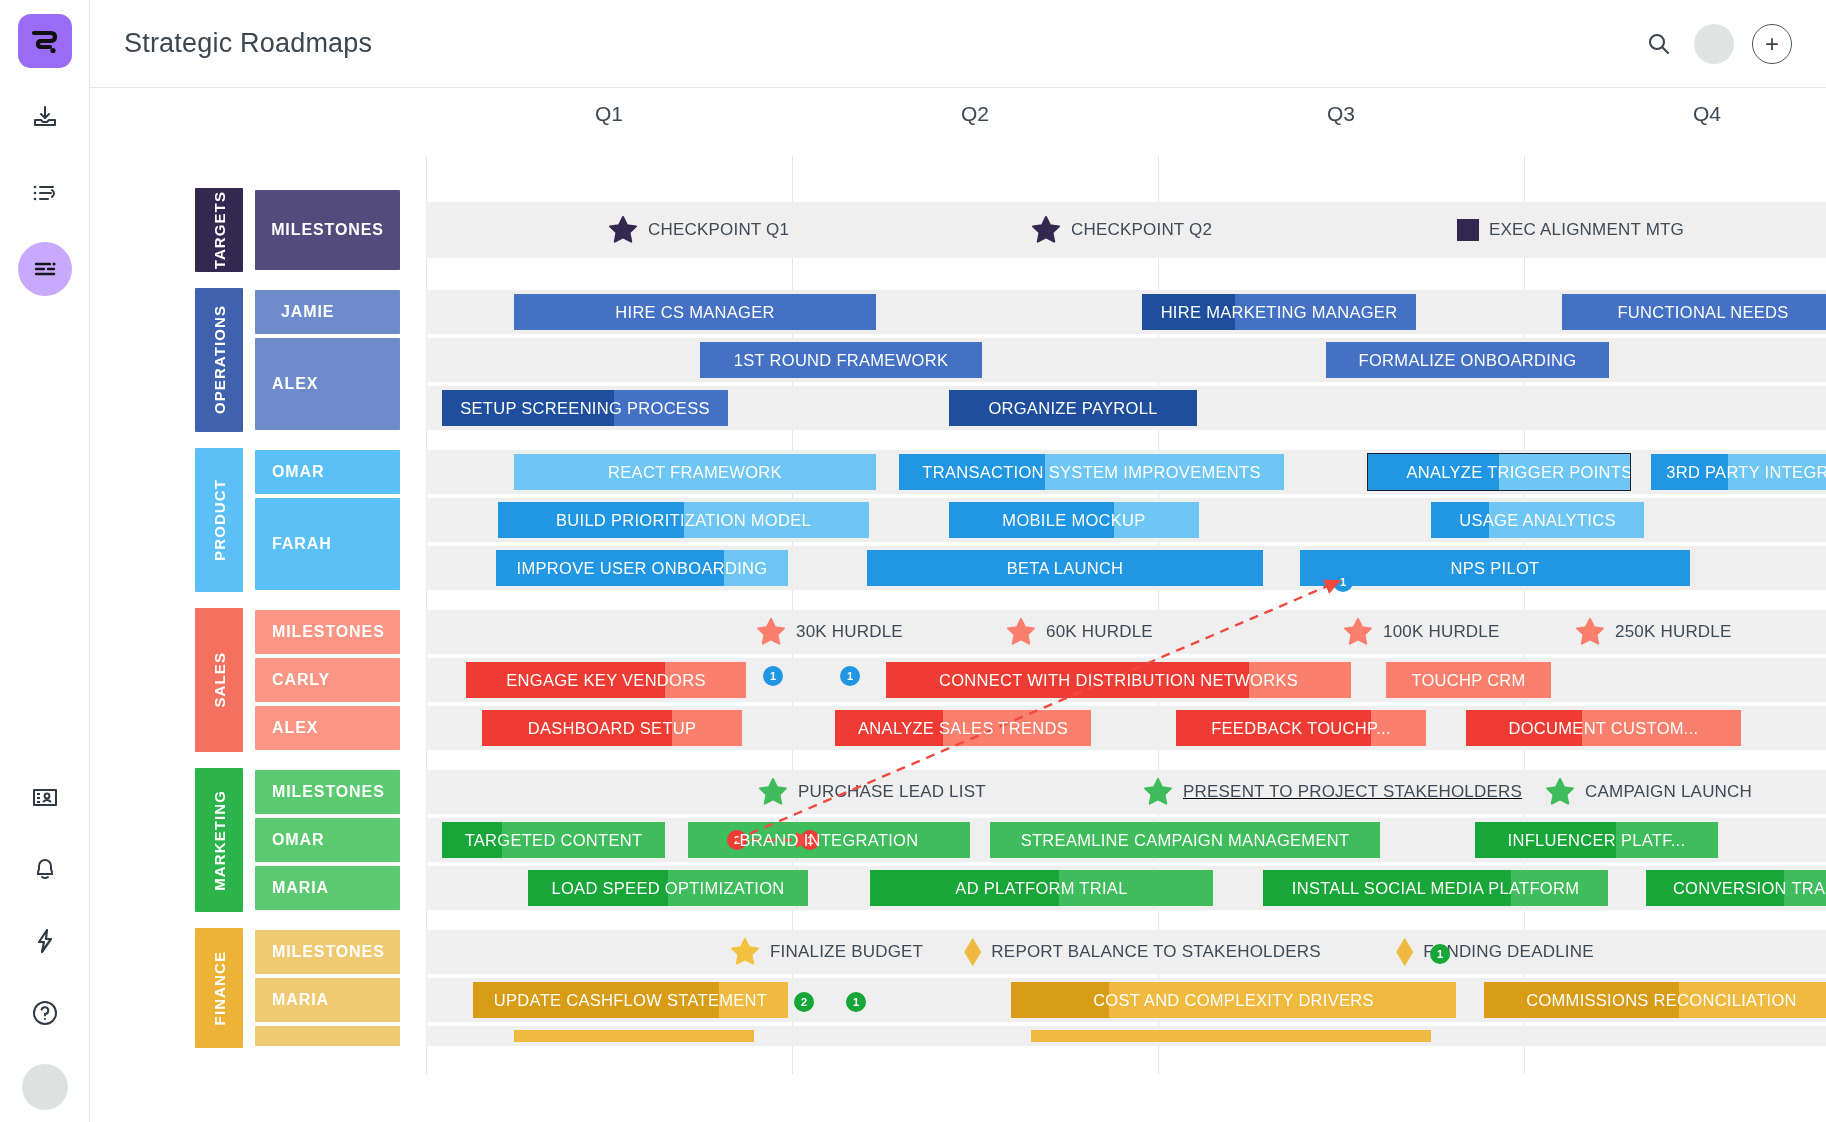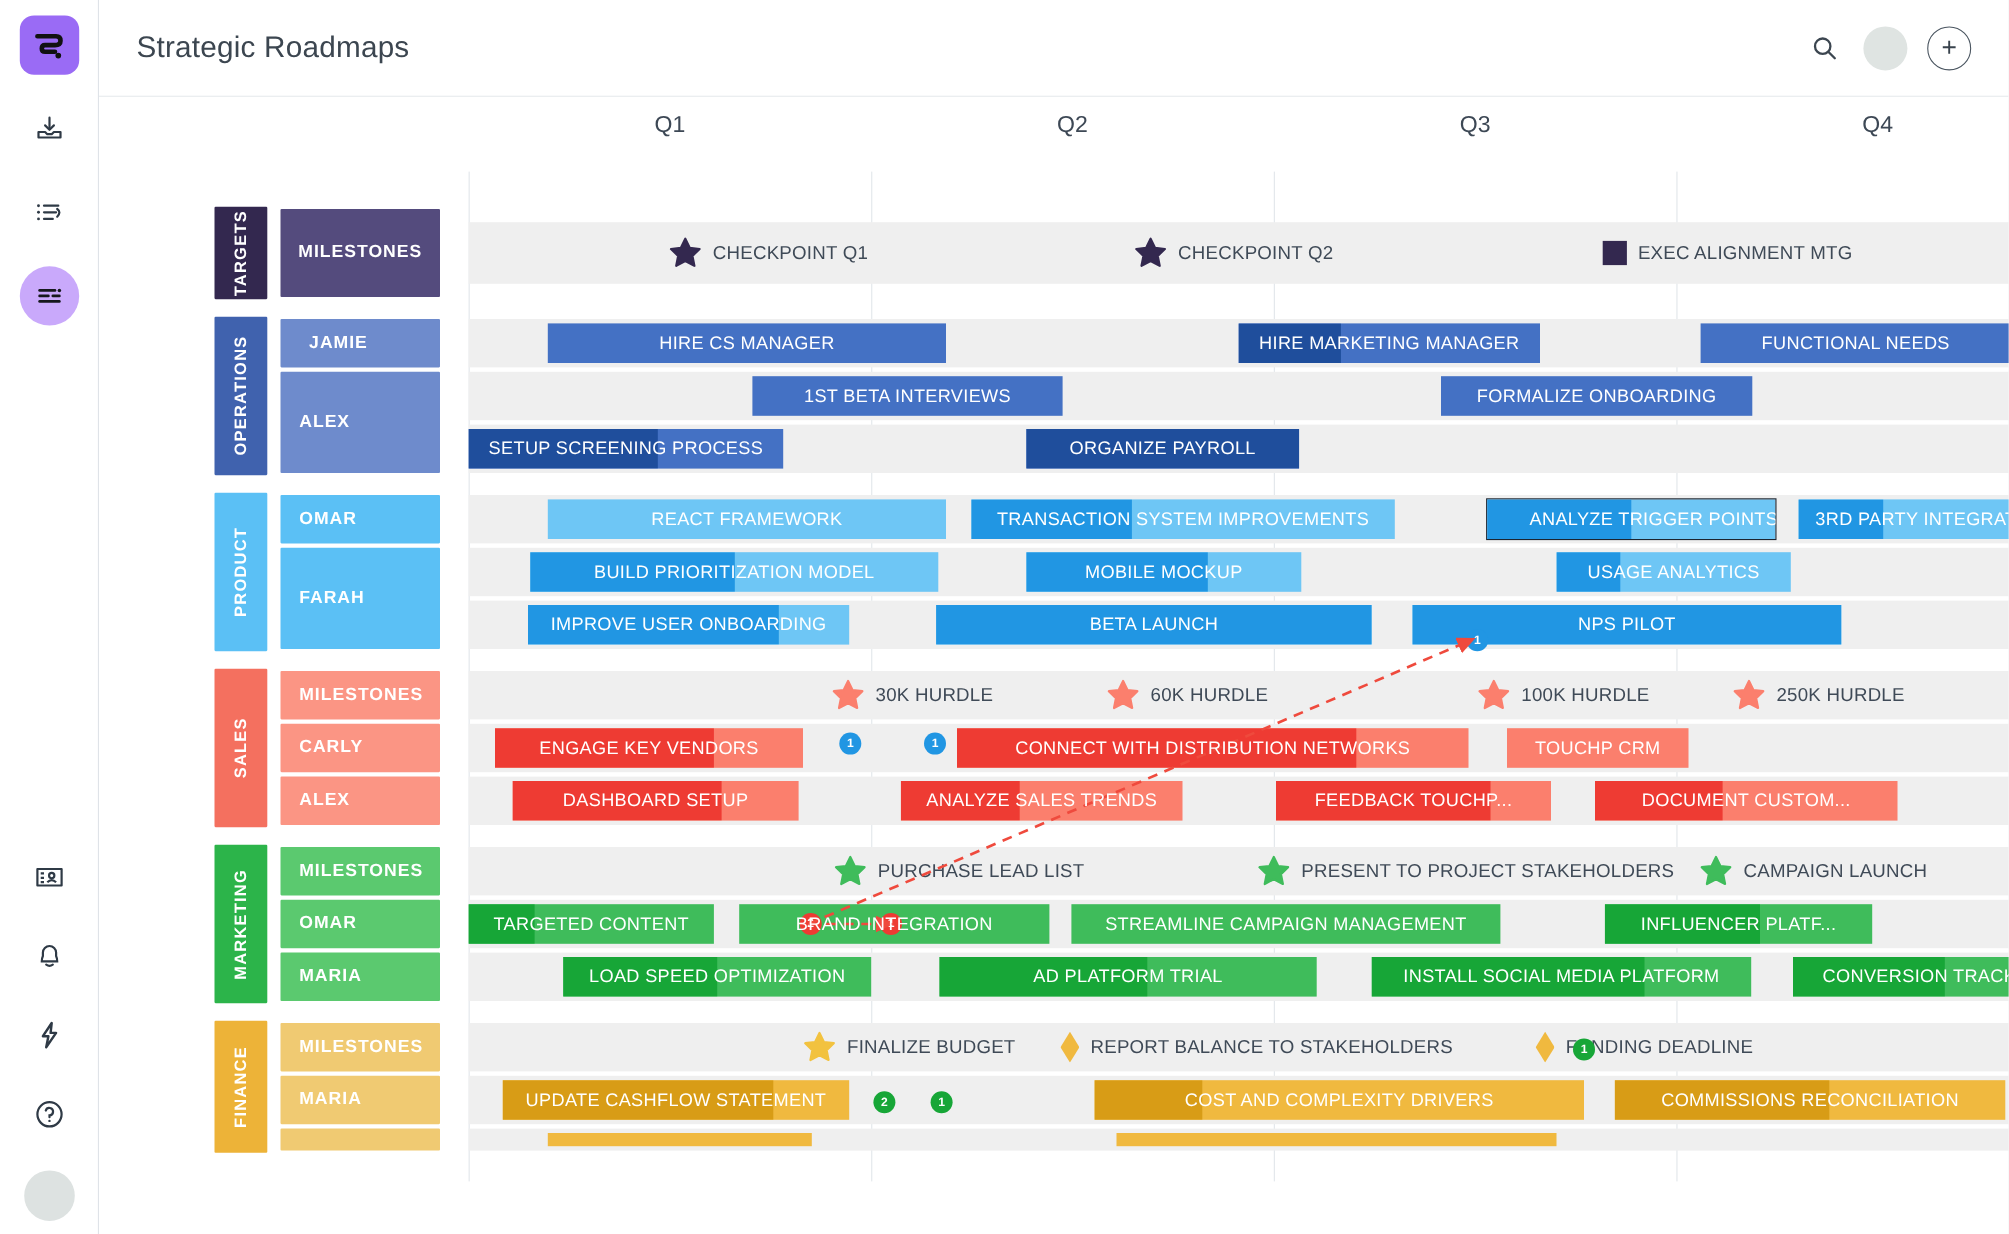--- a/index.html
+++ b/index.html
@@ -108,20 +108,21 @@
     color: #fff; font-size: 16px; font-weight: bold; letter-spacing: .9px;
   }
   .name-band.centered { justify-content: center; padding-left: 0; }
 
   
   .bar {
     position: absolute; overflow: hidden;
     display: flex; align-items: center; justify-content: center;
     color: #fff; font-size: 16.5px; letter-spacing: .3px;
     white-space: nowrap;
+    margin-left: 16px;
   }
   .bar .fill {
     position: absolute; left: 0; top: 0; bottom: 0;
   }
   .bar .txt { position: relative; z-index: 2; padding: 0 6px; }
   .bar.selected { outline: 1.5px solid #1c2430; outline-offset: 0px; padding-left: 41px; }
 
   
   .ms {
     position: absolute; display: flex; align-items: center; gap: 10px;
@@ -268,21 +269,21 @@
           <div class="bar" style="left: 1036px; width: 274px; top: 206px; height: 36px; background: rgb(68, 113, 196);">
             <div class="fill" style="width: 34%; background: rgb(31, 78, 156);"></div>
             <span class="txt">HIRE MARKETING MANAGER</span>
           </div>
           <div class="bar" style="left: 1456px; width: 282px; top: 206px; height: 36px; background: rgb(68, 113, 196);">
             <span class="txt">FUNCTIONAL NEEDS</span>
           </div>
           <div class="name-band" style="left: 165px; width: 145px; top: 250px; height: 92px; background: rgb(110, 139, 204);">ALEX</div>
           <div class="rowbg" style="left: 336px; width: 1464px; top: 250px; height: 44px; background: rgb(239, 239, 239);"></div>
           <div class="bar" style="left: 594px; width: 282px; top: 254px; height: 36px; background: rgb(68, 113, 196);">
-            <span class="txt">1ST BETA INTERVIEWS</span>
+            <span class="txt">1ST ROUND FRAMEWORK</span>
           </div>
           <div class="bar" style="left: 1220px; width: 283px; top: 254px; height: 36px; background: rgb(68, 113, 196);">
             <span class="txt">FORMALIZE ONBOARDING</span>
           </div>
           <div class="rowbg" style="left: 336px; width: 1464px; top: 298px; height: 44px; background: rgb(239, 239, 239);"></div>
           <div class="bar" style="left: 336px; width: 286px; top: 302px; height: 36px; background: rgb(68, 113, 196);">
             <div class="fill" style="width: 60%; background: rgb(31, 78, 156);"></div>
             <span class="txt">SETUP SCREENING PROCESS</span>
           </div>
           <div class="bar" style="left: 843px; width: 248px; top: 302px; height: 36px; background: rgb(68, 113, 196);">
@@ -400,21 +401,21 @@
             <span>SALES</span>
           </div>
           <div class="name-band" style="left: 165px; width: 145px; top: 682px; height: 44px; background: rgb(91, 201, 111);">MILESTONES</div>
           <div class="rowbg" style="left: 336px; width: 1464px; top: 682px; height: 44px; background: rgb(239, 239, 239);"></div>
           <div class="ms" style="left: 668px; top: 689px; height: 30px;">
             <svg width="30" height="30" viewBox="0 0 24 24">
               <path d="M12 1.6 L15.2 8.2 L22.4 9.1 L17.2 14.1 L18.6 21.3 L12 17.8 L5.4 21.3 L6.8 14.1 L1.6 9.1 L8.8 8.2 Z" fill="#3fbc5b" stroke="#3fbc5b" stroke-width="1.6" stroke-linejoin="round"></path>
             </svg>
             <div class="ms-label">PURCHASE LEAD LIST</div>
           </div>
-          <div class="ms" style="left: 1053px; top: 689px; height: 30px;">
+          <div class="ms" style="left: 1053px; top: 689px; height: 30px; text-decoration: underline;">
             <svg width="30" height="30" viewBox="0 0 24 24">
               <path d="M12 1.6 L15.2 8.2 L22.4 9.1 L17.2 14.1 L18.6 21.3 L12 17.8 L5.4 21.3 L6.8 14.1 L1.6 9.1 L8.8 8.2 Z" fill="#3fbc5b" stroke="#3fbc5b" stroke-width="1.6" stroke-linejoin="round"></path>
             </svg>
             <div class="ms-label">PRESENT TO PROJECT STAKEHOLDERS</div>
           </div>
           <div class="ms" style="left: 1455px; top: 689px; height: 30px;">
             <svg width="30" height="30" viewBox="0 0 24 24">
               <path d="M12 1.6 L15.2 8.2 L22.4 9.1 L17.2 14.1 L18.6 21.3 L12 17.8 L5.4 21.3 L6.8 14.1 L1.6 9.1 L8.8 8.2 Z" fill="#3fbc5b" stroke="#3fbc5b" stroke-width="1.6" stroke-linejoin="round"></path>
             </svg>
             <div class="ms-label">CAMPAIGN LAUNCH</div>

